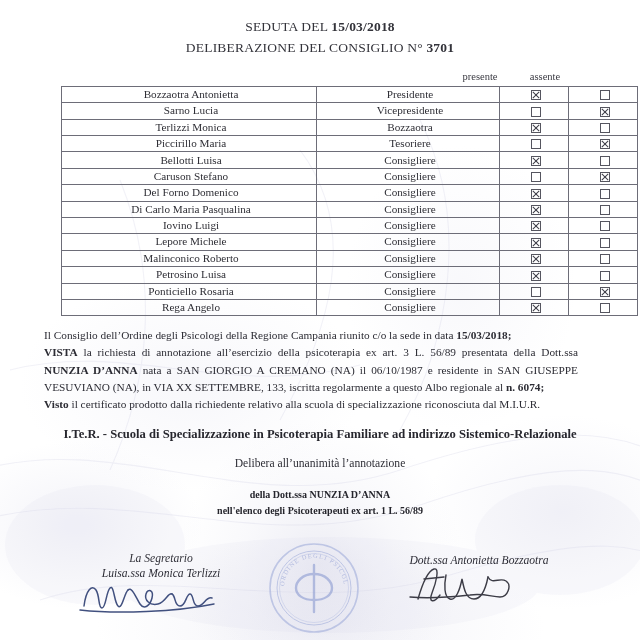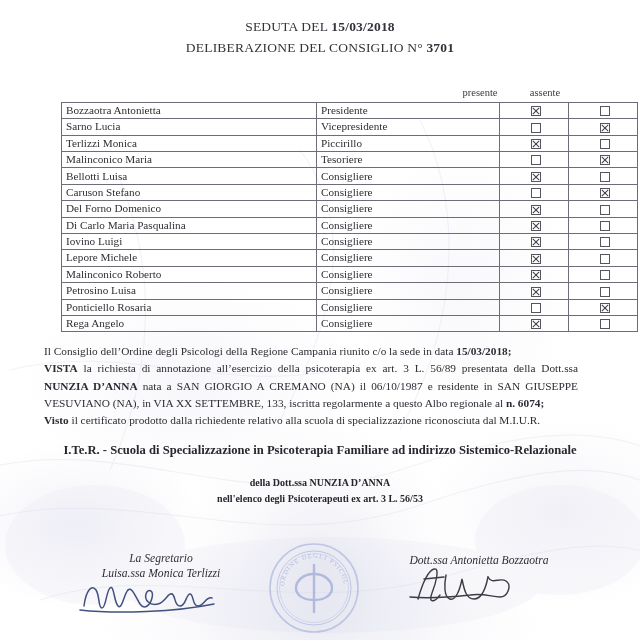--- a/index.html
+++ b/index.html
@@ -53,21 +53,21 @@
   }
   .title-line {
     font-size: 13.5px;
     letter-spacing: .2px;
     color: #33333a;
   }
   .title-line .b { font-weight: bold; }
 
   
   .table-wrap {
-    margin: 28px 40px 0 42px;
+    margin: 12px 40px 0 42px;
     position: relative;
     padding-left: 19px;
   }
   .col-heads {
     position: relative;
     height: 15px;
     font-size: 10.5px;
     color: #3a3a42;
   }
   .col-heads span {
@@ -76,20 +76,21 @@
     text-align: center;
     width: 64px;
   }
   .head-presente { left: 387px; }
   .head-assente  { left: 452px; }
 
   table.roster {
     border-collapse: collapse;
     width: 556px;
     table-layout: fixed;
+    text-align: center;
   }
   table.roster td {
     border: 1px solid #6d6d78;
     height: 15.4px;
     padding: 0 0 0 4px;
     font-size: 11.2px;
     color: #2e2e35;
     line-height: 1;
     vertical-align: middle;
     white-space: nowrap;
@@ -235,26 +236,26 @@
             <td class="c-box"><span class="chk"></span></td>
           </tr>
           <tr>
             <td class="c-name">Sarno Lucia</td>
             <td class="c-role">Vicepresidente</td>
             <td class="c-box"><span class="chk"></span></td>
             <td class="c-box"><span class="chk on"></span></td>
           </tr>
           <tr>
             <td class="c-name">Terlizzi Monica</td>
-            <td class="c-role">Piccirillo</td>
-            <td class="c-box"><span class="chk on"></span></td>
-            <td class="c-box"><span class="chk"></span></td>
-          </tr>
-          <tr>
-            <td class="c-name">Malinconico Maria</td>
+            <td class="c-role">Bozzaotra</td>
+            <td class="c-box"><span class="chk on"></span></td>
+            <td class="c-box"><span class="chk"></span></td>
+          </tr>
+          <tr>
+            <td class="c-name">Piccirillo Maria</td>
             <td class="c-role">Tesoriere</td>
             <td class="c-box"><span class="chk"></span></td>
             <td class="c-box"><span class="chk on"></span></td>
           </tr>
           <tr>
             <td class="c-name">Bellotti Luisa</td>
             <td class="c-role">Consigliere</td>
             <td class="c-box"><span class="chk on"></span></td>
             <td class="c-box"><span class="chk"></span></td>
           </tr>
@@ -316,23 +317,24 @@
     </table>
   </div>
 
   <div class="body-text">
     <p><span>Il Consiglio dell’Ordine degli Psicologi della Regione Campania riunito c/o la sede in data </span><span class="b">15/03/2018;</span></p>
     <p><span class="b">VISTA</span><span> la richiesta di annotazione all’esercizio della psicoterapia ex art. 3 L. 56/89 presentata della Dott.ssa </span><span class="b">NUNZIA D’ANNA</span><span> nata a SAN GIORGIO A CREMANO (NA) il 06/10/1987 e residente in SAN GIUSEPPE VESUVIANO (NA), in VIA XX SETTEMBRE, 133, iscritta regolarmente a questo Albo regionale al </span><span class="b">n. 6074;</span></p>
     <p><span class="b">Visto</span><span> il certificato prodotto dalla richiedente relativo alla scuola di specializzazione riconosciuta dal  M.I.U.R.</span></p>
   </div>
 
   <div class="school-line">I.Te.R. - Scuola di Specializzazione in Psicoterapia Familiare ad indirizzo Sistemico-Relazionale</div>
+  <div class="unanime-line">Delibera all’unanimità l’annotazione</div>
   <div class="delibera-block">
     <div>della Dott.ssa  NUNZIA D’ANNA</div>
-    <div>nell'elenco degli Psicoterapeuti ex art. 3 L. 56/53</div>
+    <div>nell'elenco degli Psicoterapeuti ex art. 1 L. 56/89</div>
   </div>
 </div>
 
 <svg class="seal" viewBox="0 0 104 100">
   <circle cx="52" cy="50" r="44" fill="none" stroke="#a3afdb" stroke-width="1.6"></circle>
   <circle cx="52" cy="50" r="37" fill="none" stroke="#a3afdb" stroke-width="1"></circle>
   <circle cx="52" cy="50" r="34.5" fill="none" stroke="#b3bde2" stroke-width="0.7"></circle>
   <g fill="none" stroke="#8e9dd2" stroke-width="2.4" stroke-linecap="round">
     <path d="M52 27 L52 74"></path>
     <path d="M52 36 C 40 36, 34 44, 34 50 C 34 57, 41 62, 52 62"></path>

